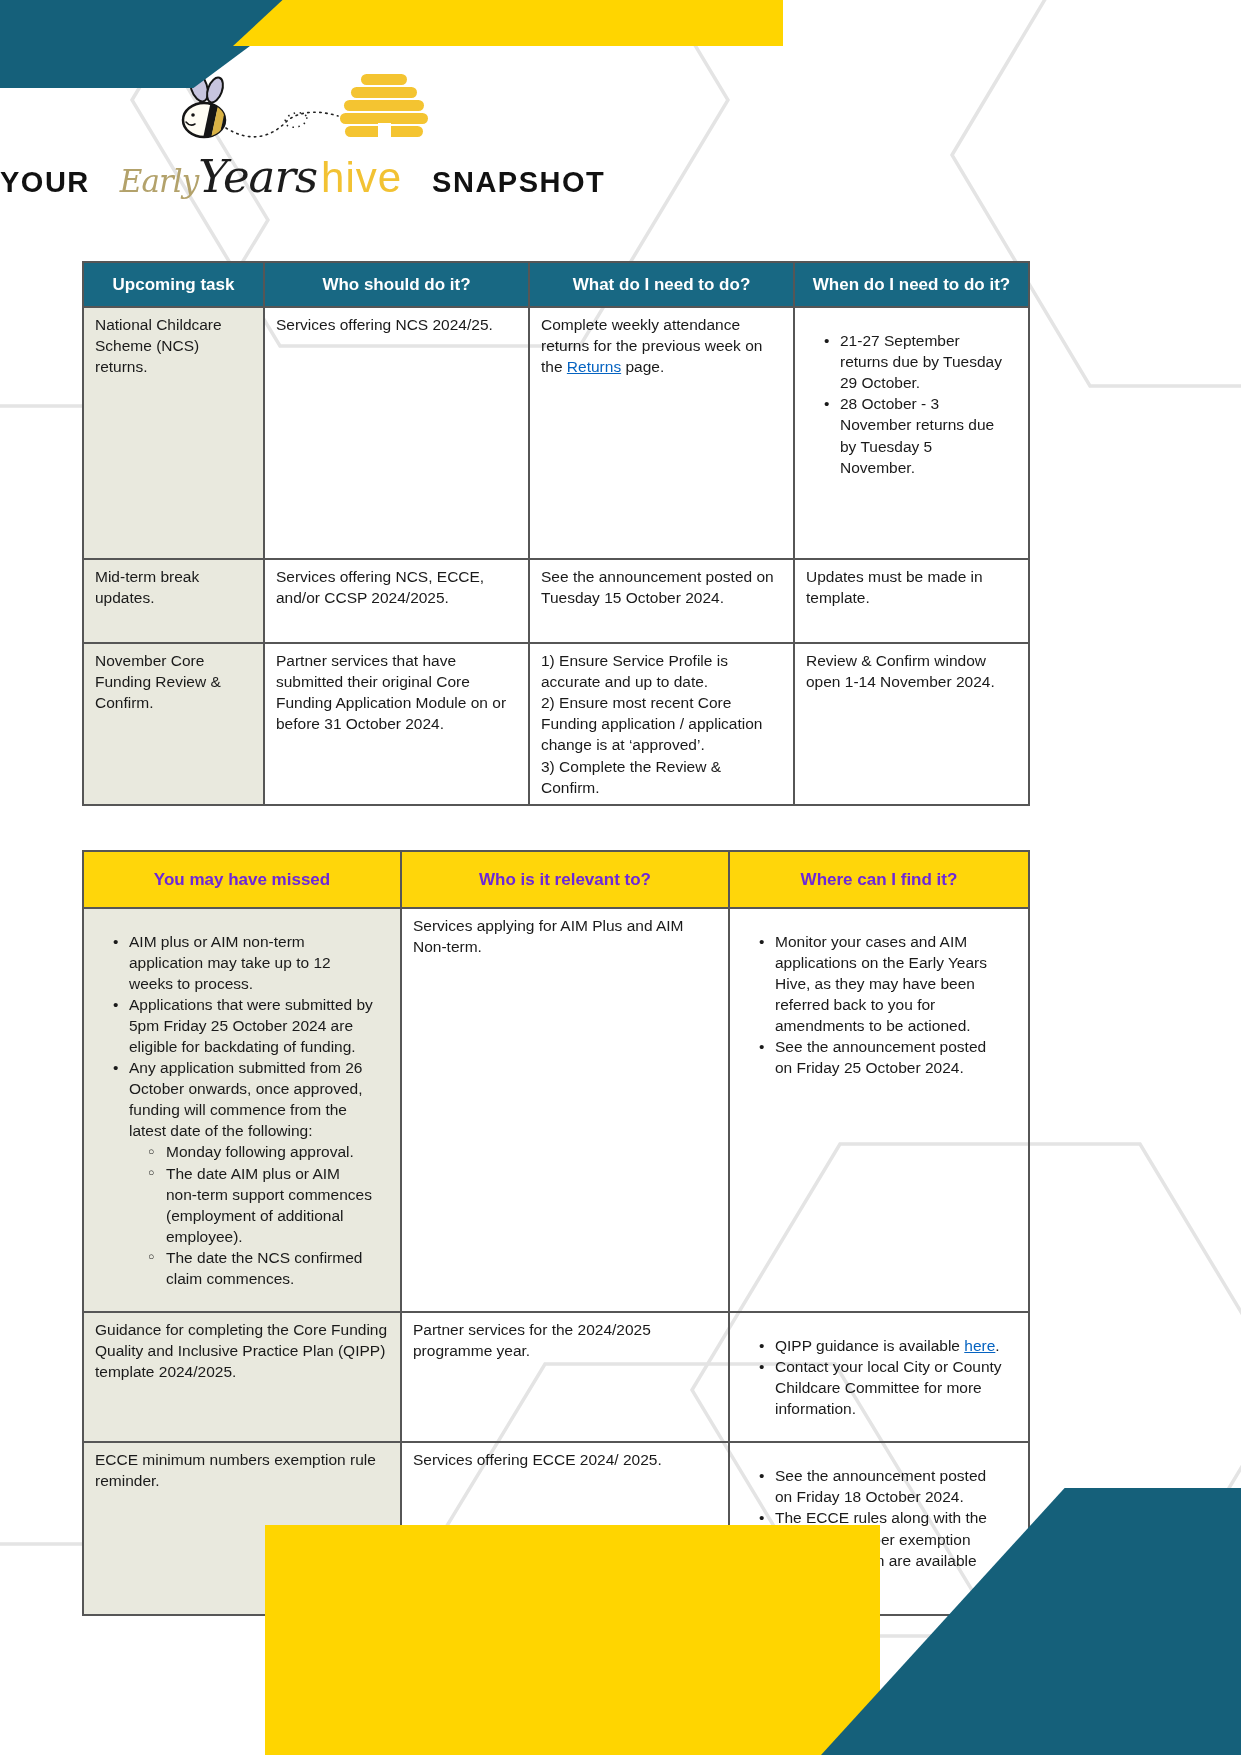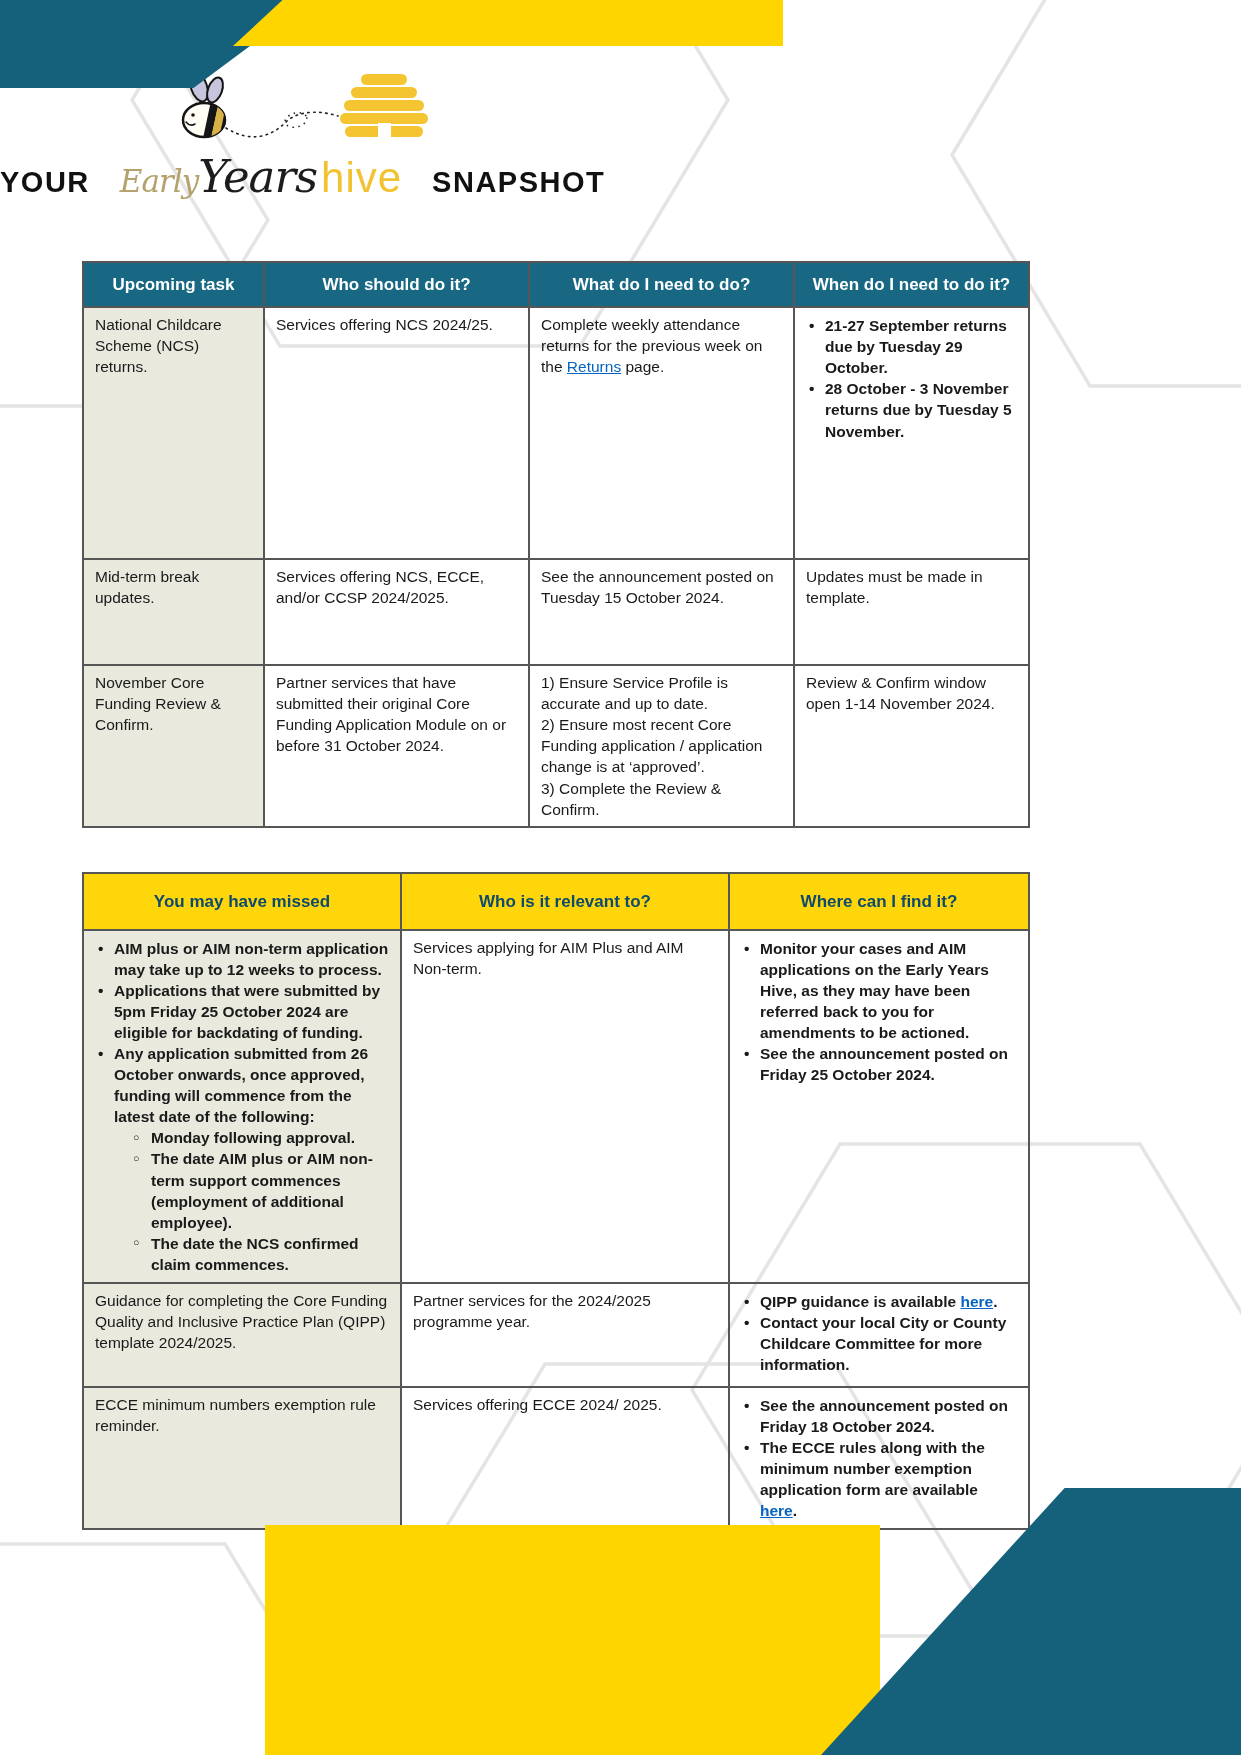--- a/index.html
+++ b/index.html
@@ -31,33 +31,33 @@
   .logo-art{position:absolute;left:152px;top:-80px;width:312px;height:88px;}
   .date-line{margin-top:14px;font-size:23px;color:#111;}
   
   .tbl{border-collapse:collapse;table-layout:fixed;margin-left:82px;width:946px;background:transparent;}
   .tbl td,.tbl th{border:2px solid #565656;vertical-align:top;font-size:15.5px;line-height:1.36;
                   padding:6px 10px 6px 11px;word-wrap:break-word;}
   .tbl th{vertical-align:middle;text-align:center;font-size:17px;font-weight:bold;padding:10px 6px;margin-left:25px;}
   .t1{margin-top:58px;}
   .t1 th{background:#186883;color:#ffffff;}
   .t2{margin-top:44px;}
-  .t2 th{background:#FFD60A;color:#0c4a6e;}
+  .t2 th{background:#FFD60A;color:#6d28d9;}
   .beige{background:#E9E9DE;}
   .note{background:#C8E6F5;text-align:center;font-size:15.5px;padding:7px 10px;}
   
-  ul.blist{margin:1px;padding:0;list-style:none;font-weight:bold;}
+  ul.blist{margin:16px;padding:0;list-style:none;}
   ul.blist > li{position:relative;padding-left:18px;}
   ul.blist > li::before{content:"\2022";position:absolute;left:2px;top:0;}
   ul.slist{margin:0 0 0 17px;padding:0;list-style:none;}
   ul.slist > li{position:relative;padding-left:20px;}
   ul.slist > li::before{content:"\25CB";position:absolute;left:2px;top:2.5px;font-size:10.5px;}
   a.link{color:#0563C1;text-decoration:underline;cursor:pointer;}
   
-  .t1 .hr{height:45px;} .t1 .r1{height:252px;} .t1 .r2{height:106px;margin-left:48px;} .t1 .r3{height:126px;} .t1 .rn{height:55px;}
+  .t1 .hr{height:45px;} .t1 .r1{height:252px;} .t1 .r2{height:84px;margin-left:48px;} .t1 .r3{height:126px;} .t1 .rn{height:55px;}
   .t2 .hr{height:57px;} .t2 .r1{height:312px;} .t2 .r2{height:104px;} .t2 .r3{height:122px;}
 </style>
 </head>
 <body>
 
 <div class="page">
 
   <svg class="hex" style="left:130px;top:-150px" width="600" height="500" viewBox="0 0 600 500">
       <polygon points="2,250 150,4 450,4 598,250 450,496 150,496"></polygon>
     </svg>

